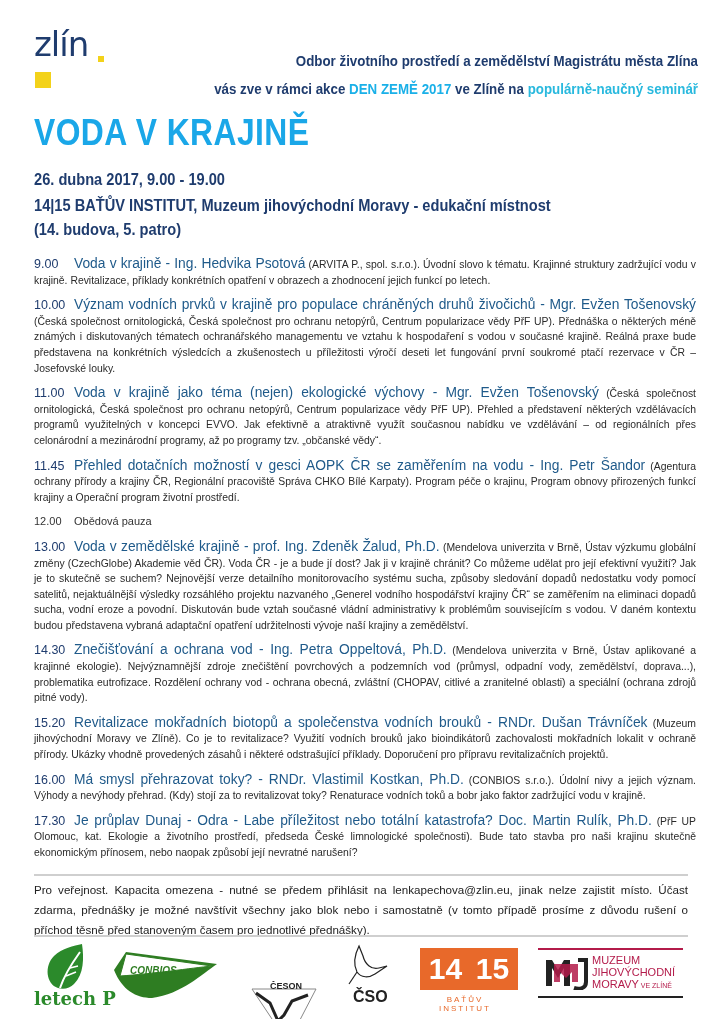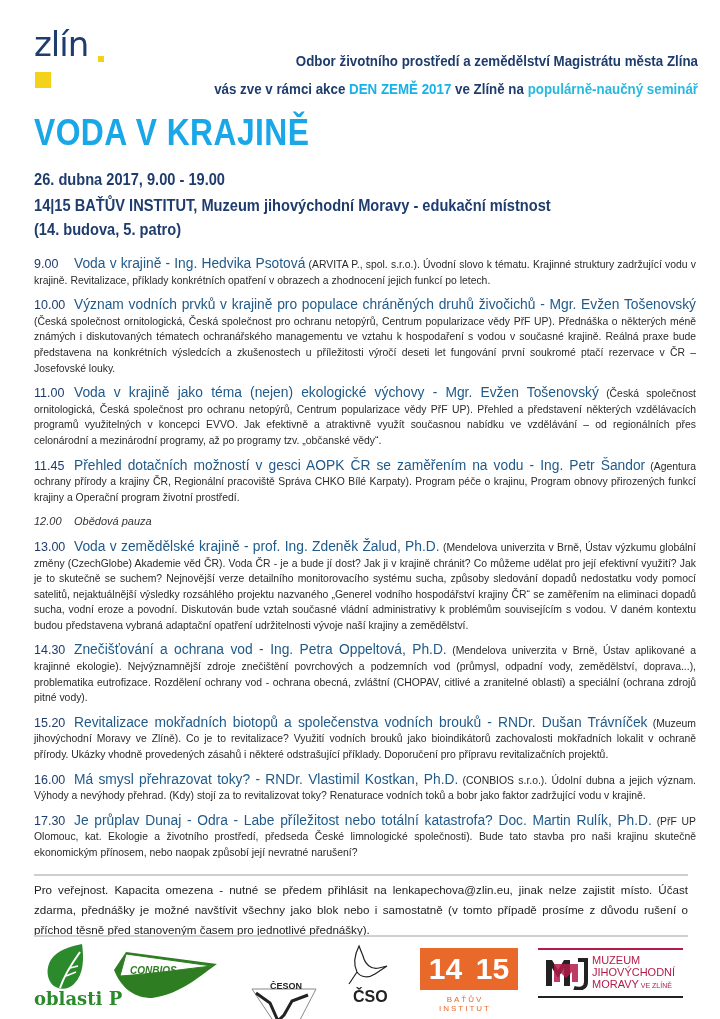--- a/index.html
+++ b/index.html
@@ -48,21 +48,21 @@
   .info3 { top: 220px; }
 
   
   .program { position: absolute; left: 34px; top: 256px; width: 662px; }
   .item {
     font-family: "Liberation Sans", sans-serif; font-size: 10.4px; line-height: 15.6px; color: #2a2a2a;
     text-align: justify; margin-bottom: 9px;
   }
   .time { color: #1f3c6e; font-size: 12.5px; display: inline-block; width: 40px; }
   .ttl { color: #1f5a8a; font-size: 13.8px; }
-  .item.lunch { font-style: italic; color: #333; }
+  .item.lunch { color: #333; }
   .item.lunch .time { color: #333; font-size: 11px; }
   .item.lunch .ttl { color: #333; font-size: 11px; }
 
   .sep { position: absolute; left: 34px; width: 654px; height: 2px; background: #cfcfcf; }
   .sep1 { top: 874px; }
   .sep2 { top: 935px; }
   .note {
     position: absolute; left: 34px; top: 880px; width: 654px;
     font-family: "Liberation Sans", sans-serif; font-size: 11.6px; line-height: 20px; color: #222;
     text-align: justify;
@@ -111,36 +111,36 @@
 
   <div class="program" id="program">
       <div class="item"><span class="time">9.00</span><span class="ttl">Voda v krajině - Ing. Hedvika Psotová</span><span class="desc"> (ARVITA P., spol. s.r.o.). Úvodní slovo k tématu. Krajinné struktury zadržující vodu v krajině. Revitalizace, příklady konkrétních opatření v obrazech a zhodnocení jejich funkcí po letech.</span></div>
       <div class="item"><span class="time">10.00</span><span class="ttl">Význam vodních prvků v krajině pro populace chráněných druhů živočichů - Mgr. Evžen Tošenovský</span><span class="desc"> (Česká společnost ornitologická, Česká společnost pro ochranu netopýrů, Centrum popularizace vědy PřF UP). Přednáška o některých méně známých i diskutovaných tématech ochranářského managementu ve vztahu k hospodaření s vodou v současné krajině. Reálná praxe bude představena na konkrétních výsledcích a zkušenostech u příležitosti výročí deseti let fungování první soukromé ptačí rezervace v ČR – Josefovské louky.</span></div>
       <div class="item"><span class="time">11.00</span><span class="ttl">Voda v krajině jako téma (nejen) ekologické výchovy - Mgr. Evžen Tošenovský</span><span class="desc"> (Česká společnost ornitologická, Česká společnost pro ochranu netopýrů, Centrum popularizace vědy PřF UP). Přehled a představení některých vzdělávacích programů využitelných v koncepci EVVO. Jak efektivně a atraktivně využít současnou nabídku ve vzdělávání – od regionálních přes celonárodní a mezinárodní programy, až po programy tzv. „občanské vědy“.</span></div>
       <div class="item"><span class="time">11.45</span><span class="ttl">Přehled dotačních možností v gesci AOPK ČR se zaměřením na vodu - Ing. Petr Šandor</span><span class="desc"> (Agentura ochrany přírody a krajiny ČR, Regionální pracoviště Správa CHKO Bílé Karpaty). Program péče o krajinu, Program obnovy přirozených funkcí krajiny a Operační program životní prostředí.</span></div>
       <div class="item lunch"><span class="time">12.00</span><span class="ttl">Obědová pauza</span><span class="desc"></span></div>
       <div class="item"><span class="time">13.00</span><span class="ttl">Voda v zemědělské krajině - prof. Ing. Zdeněk Žalud, Ph.D.</span><span class="desc"> (Mendelova univerzita v Brně, Ústav výzkumu globální změny (CzechGlobe) Akademie věd ČR). Voda ČR - je a bude jí dost? Jak ji v krajině chránit? Co můžeme udělat pro její efektivní využití? Jak je to skutečně se suchem? Nejnovější verze detailního monitorovacího systému sucha, způsoby sledování dopadů nedostatku vody pomocí satelitů, nejaktuálnější výsledky rozsáhlého projektu nazvaného „Generel vodního hospodářství krajiny ČR“ se zaměřením na eliminaci dopadů sucha, vodní eroze a povodní. Diskutován bude vztah současné vládní administrativy k problémům souvisejícím s vodou. V daném kontextu budou představena vybraná adaptační opatření udržitelnosti vývoje naší krajiny a zemědělství.</span></div>
       <div class="item"><span class="time">14.30</span><span class="ttl">Znečišťování a ochrana vod - Ing. Petra Oppeltová, Ph.D.</span><span class="desc"> (Mendelova univerzita v Brně, Ústav aplikované a krajinné ekologie). Nejvýznamnější zdroje znečištění povrchových a podzemních vod (průmysl, odpadní vody, zemědělství, doprava...), problematika eutrofizace. Rozdělení ochrany vod - ochrana obecná, zvláštní (CHOPAV, citlivé a zranitelné oblasti) a speciální (ochrana zdrojů pitné vody).</span></div>
       <div class="item"><span class="time">15.20</span><span class="ttl">Revitalizace mokřadních biotopů a společenstva vodních brouků - RNDr. Dušan Trávníček</span><span class="desc"> (Muzeum jihovýchodní Moravy ve Zlíně). Co je to revitalizace? Využití vodních brouků jako bioindikátorů zachovalosti mokřadních lokalit v ochraně přírody. Ukázky vhodně provedených zásahů i některé odstrašující příklady. Doporučení pro přípravu revitalizačních projektů.</span></div>
-      <div class="item"><span class="time">16.00</span><span class="ttl">Má smysl přehrazovat toky? - RNDr. Vlastimil Kostkan, Ph.D.</span><span class="desc"> (CONBIOS s.r.o.). Údolní dubna a jejich význam. Výhody a nevýhody přehrad. (Kdy) stojí za to revitalizovat toky? Renaturace vodních toků a bobr jako faktor zadržující vodu v krajině.</span></div>
+      <div class="item"><span class="time">16.00</span><span class="ttl">Má smysl přehrazovat toky? - RNDr. Vlastimil Kostkan, Ph.D.</span><span class="desc"> (CONBIOS s.r.o.). Údolní nivy a jejich význam. Výhody a nevýhody přehrad. (Kdy) stojí za to revitalizovat toky? Renaturace vodních toků a bobr jako faktor zadržující vodu v krajině.</span></div>
       <div class="item"><span class="time">17.30</span><span class="ttl">Je průplav Dunaj - Odra - Labe příležitost nebo totální katastrofa? Doc. Martin Rulík, Ph.D.</span><span class="desc"> (PřF UP Olomouc, kat. Ekologie a životního prostředí, předseda České limnologické společnosti). Bude tato stavba pro naši krajinu skutečně ekonomickým přínosem, nebo naopak způsobí její nevratné narušení?</span></div>
     </div>
 
   <div class="sep sep1"></div>
   <div class="note"><span>Pro veřejnost. Kapacita omezena - nutné se předem přihlásit na </span><span>lenkapechova@zlin.eu</span><span>, jinak nelze zajistit místo. Účast zdarma, přednášky je možné navštívit všechny jako blok nebo i samostatně (v tomto případě prosíme z důvodu rušení o příchod těsně před stanoveným časem pro jednotlivé přednášky).</span></div>
   <div class="sep sep2"></div>
 
   <div class="logos">
     <div class="lg arvita">
       <svg width="80" height="46" viewBox="0 0 80 46">
         <path d="M28 44 C16 40 14 22 24 12 C32 4 44 2 52 0 C54 14 54 30 44 40 C40 44 34 46 28 44 Z" fill="#2b8a2b"></path>
         <path d="M30 44 C34 32 40 22 50 8" stroke="#fff" stroke-width="2" fill="none"></path>
         <path d="M36 32 L46 28 M40 24 L48 22" stroke="#fff" stroke-width="1.5" fill="none"></path>
       </svg>
-      <span class="arvita-txt">oblasti P</span>
+      <span class="arvita-txt">letech P</span>
     </div>
     <div class="lg conbios">
       <svg width="110" height="50" viewBox="0 0 110 50">
         <path d="M2 20 L14 2 L105 14 C90 24 70 44 40 48 C24 48 10 40 2 20 Z" fill="#2e7d22"></path>
         <path d="M14 4 L100 16 C80 18 40 24 8 26 Z" fill="#ffffff" stroke="#2e7d22" stroke-width="1"></path>
         <text x="18" y="24" font-family="Liberation Sans, sans-serif" font-size="10" font-style="italic" font-weight="bold" fill="#2e7d22">CONBIOS</text>
       </svg>
     </div>
     <div class="lg ceson">
       <svg width="72" height="64" viewBox="0 0 72 64">

